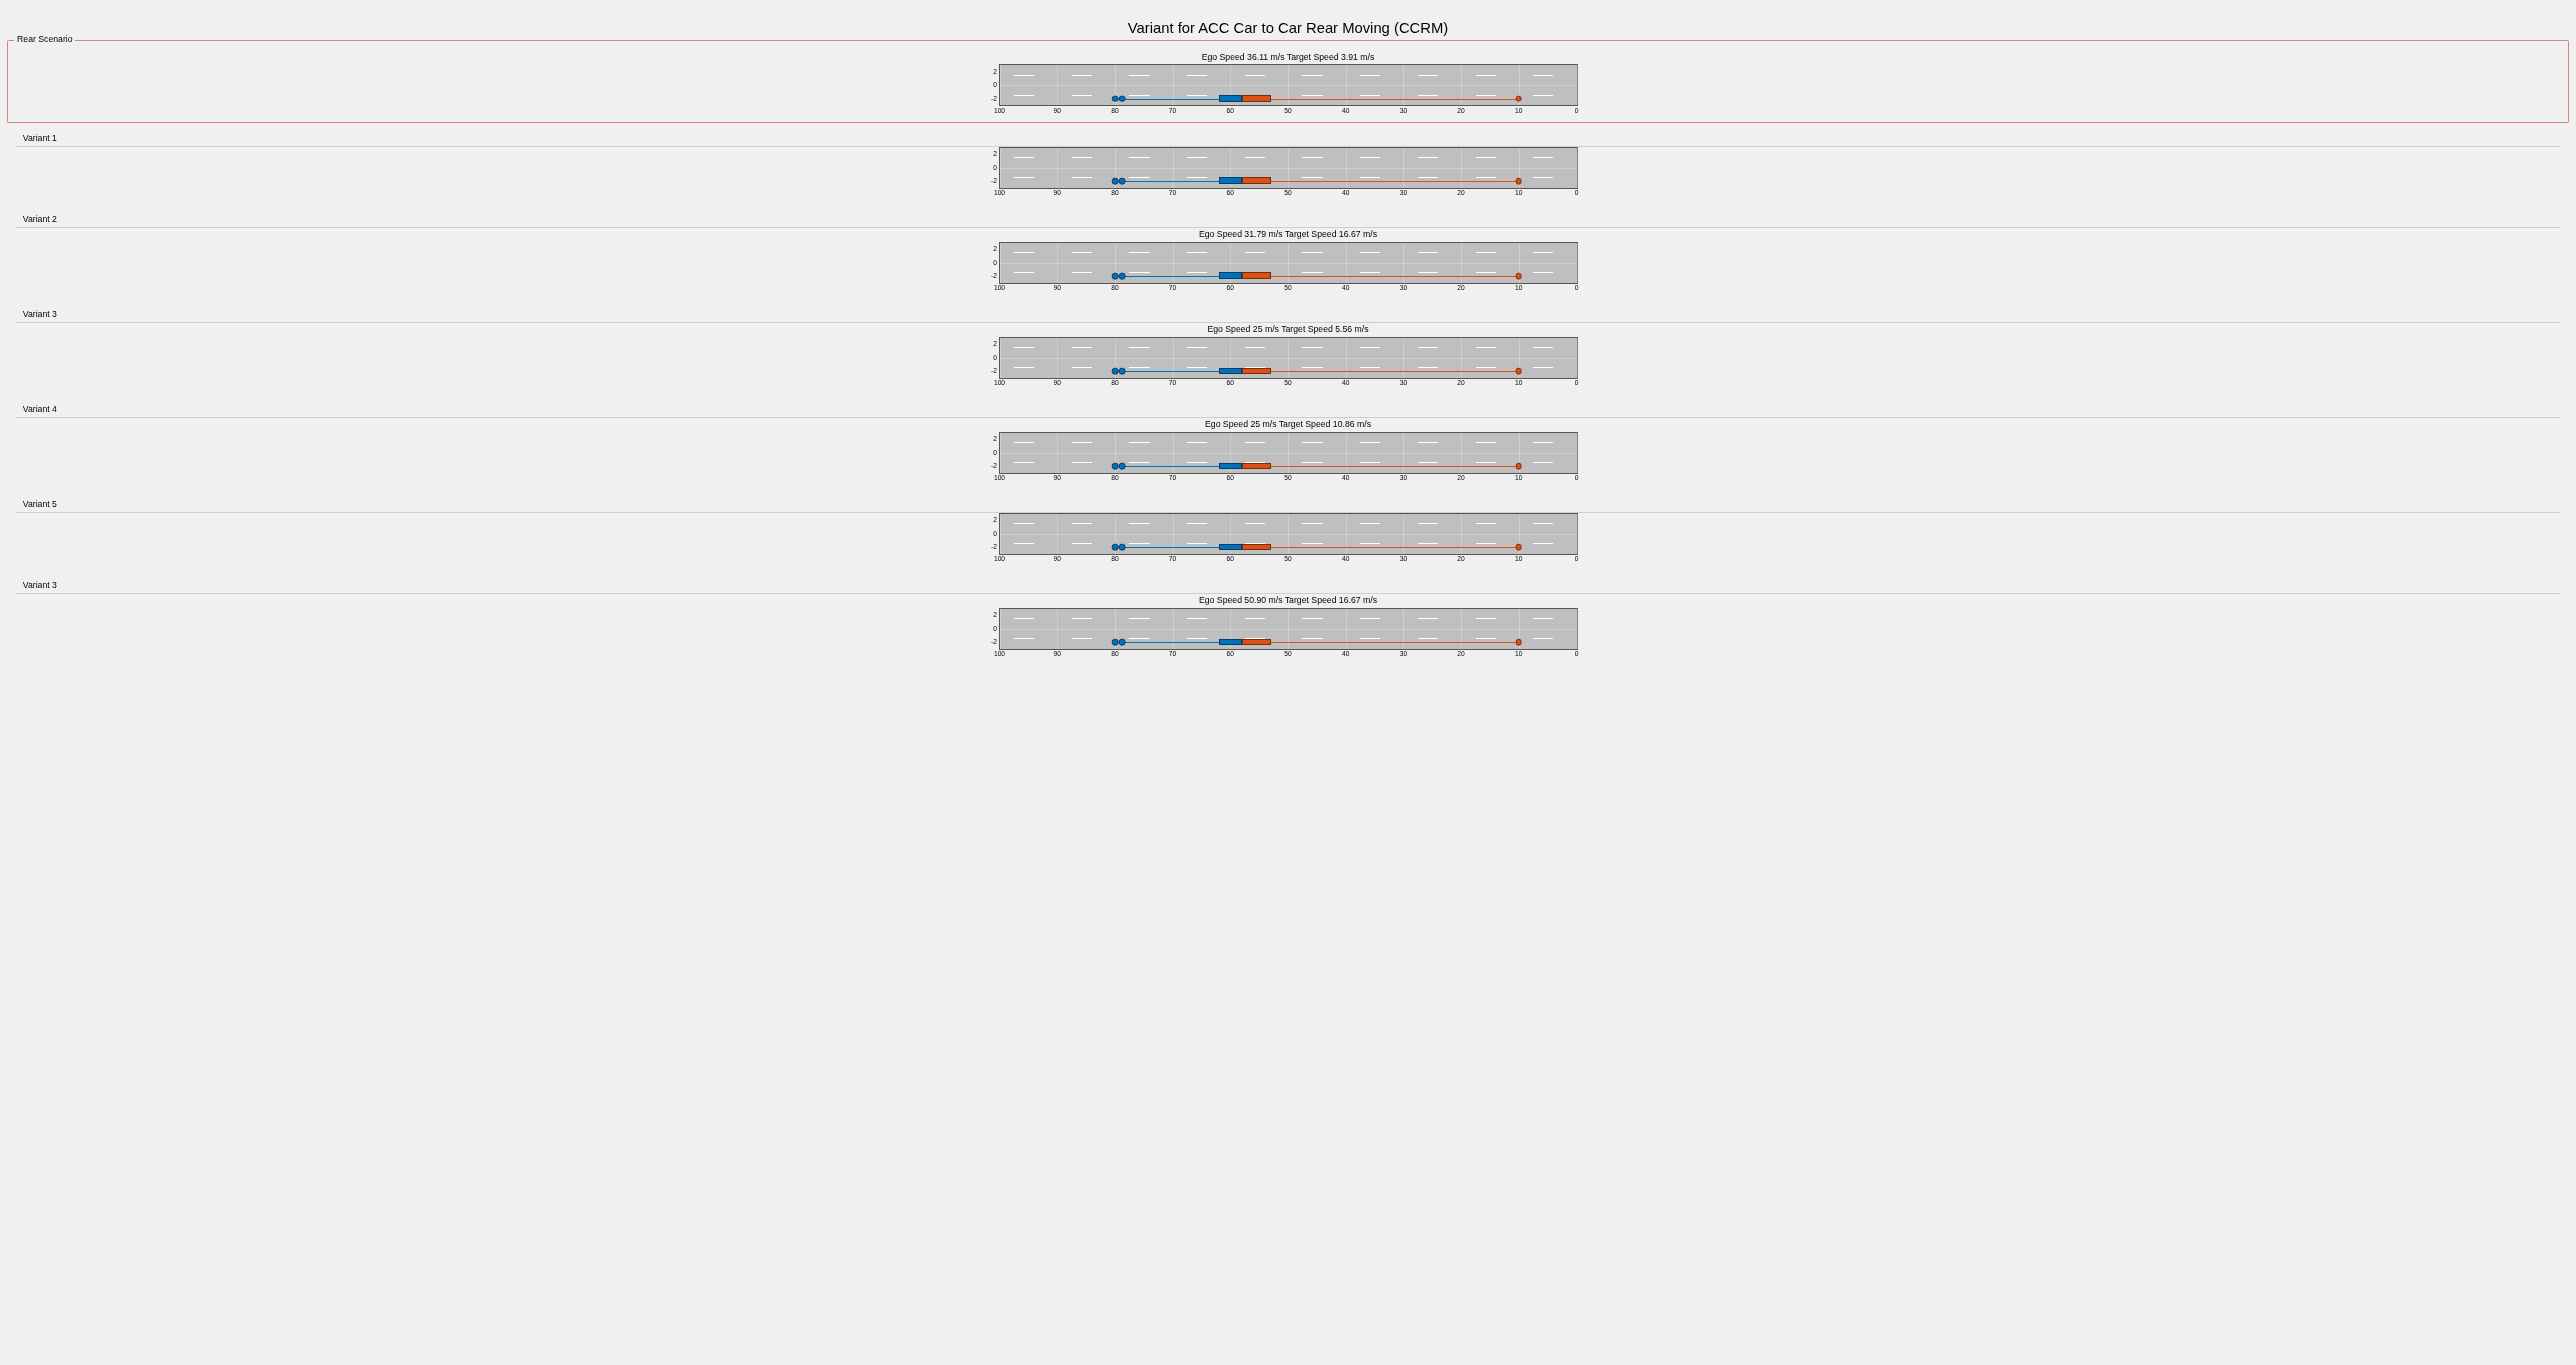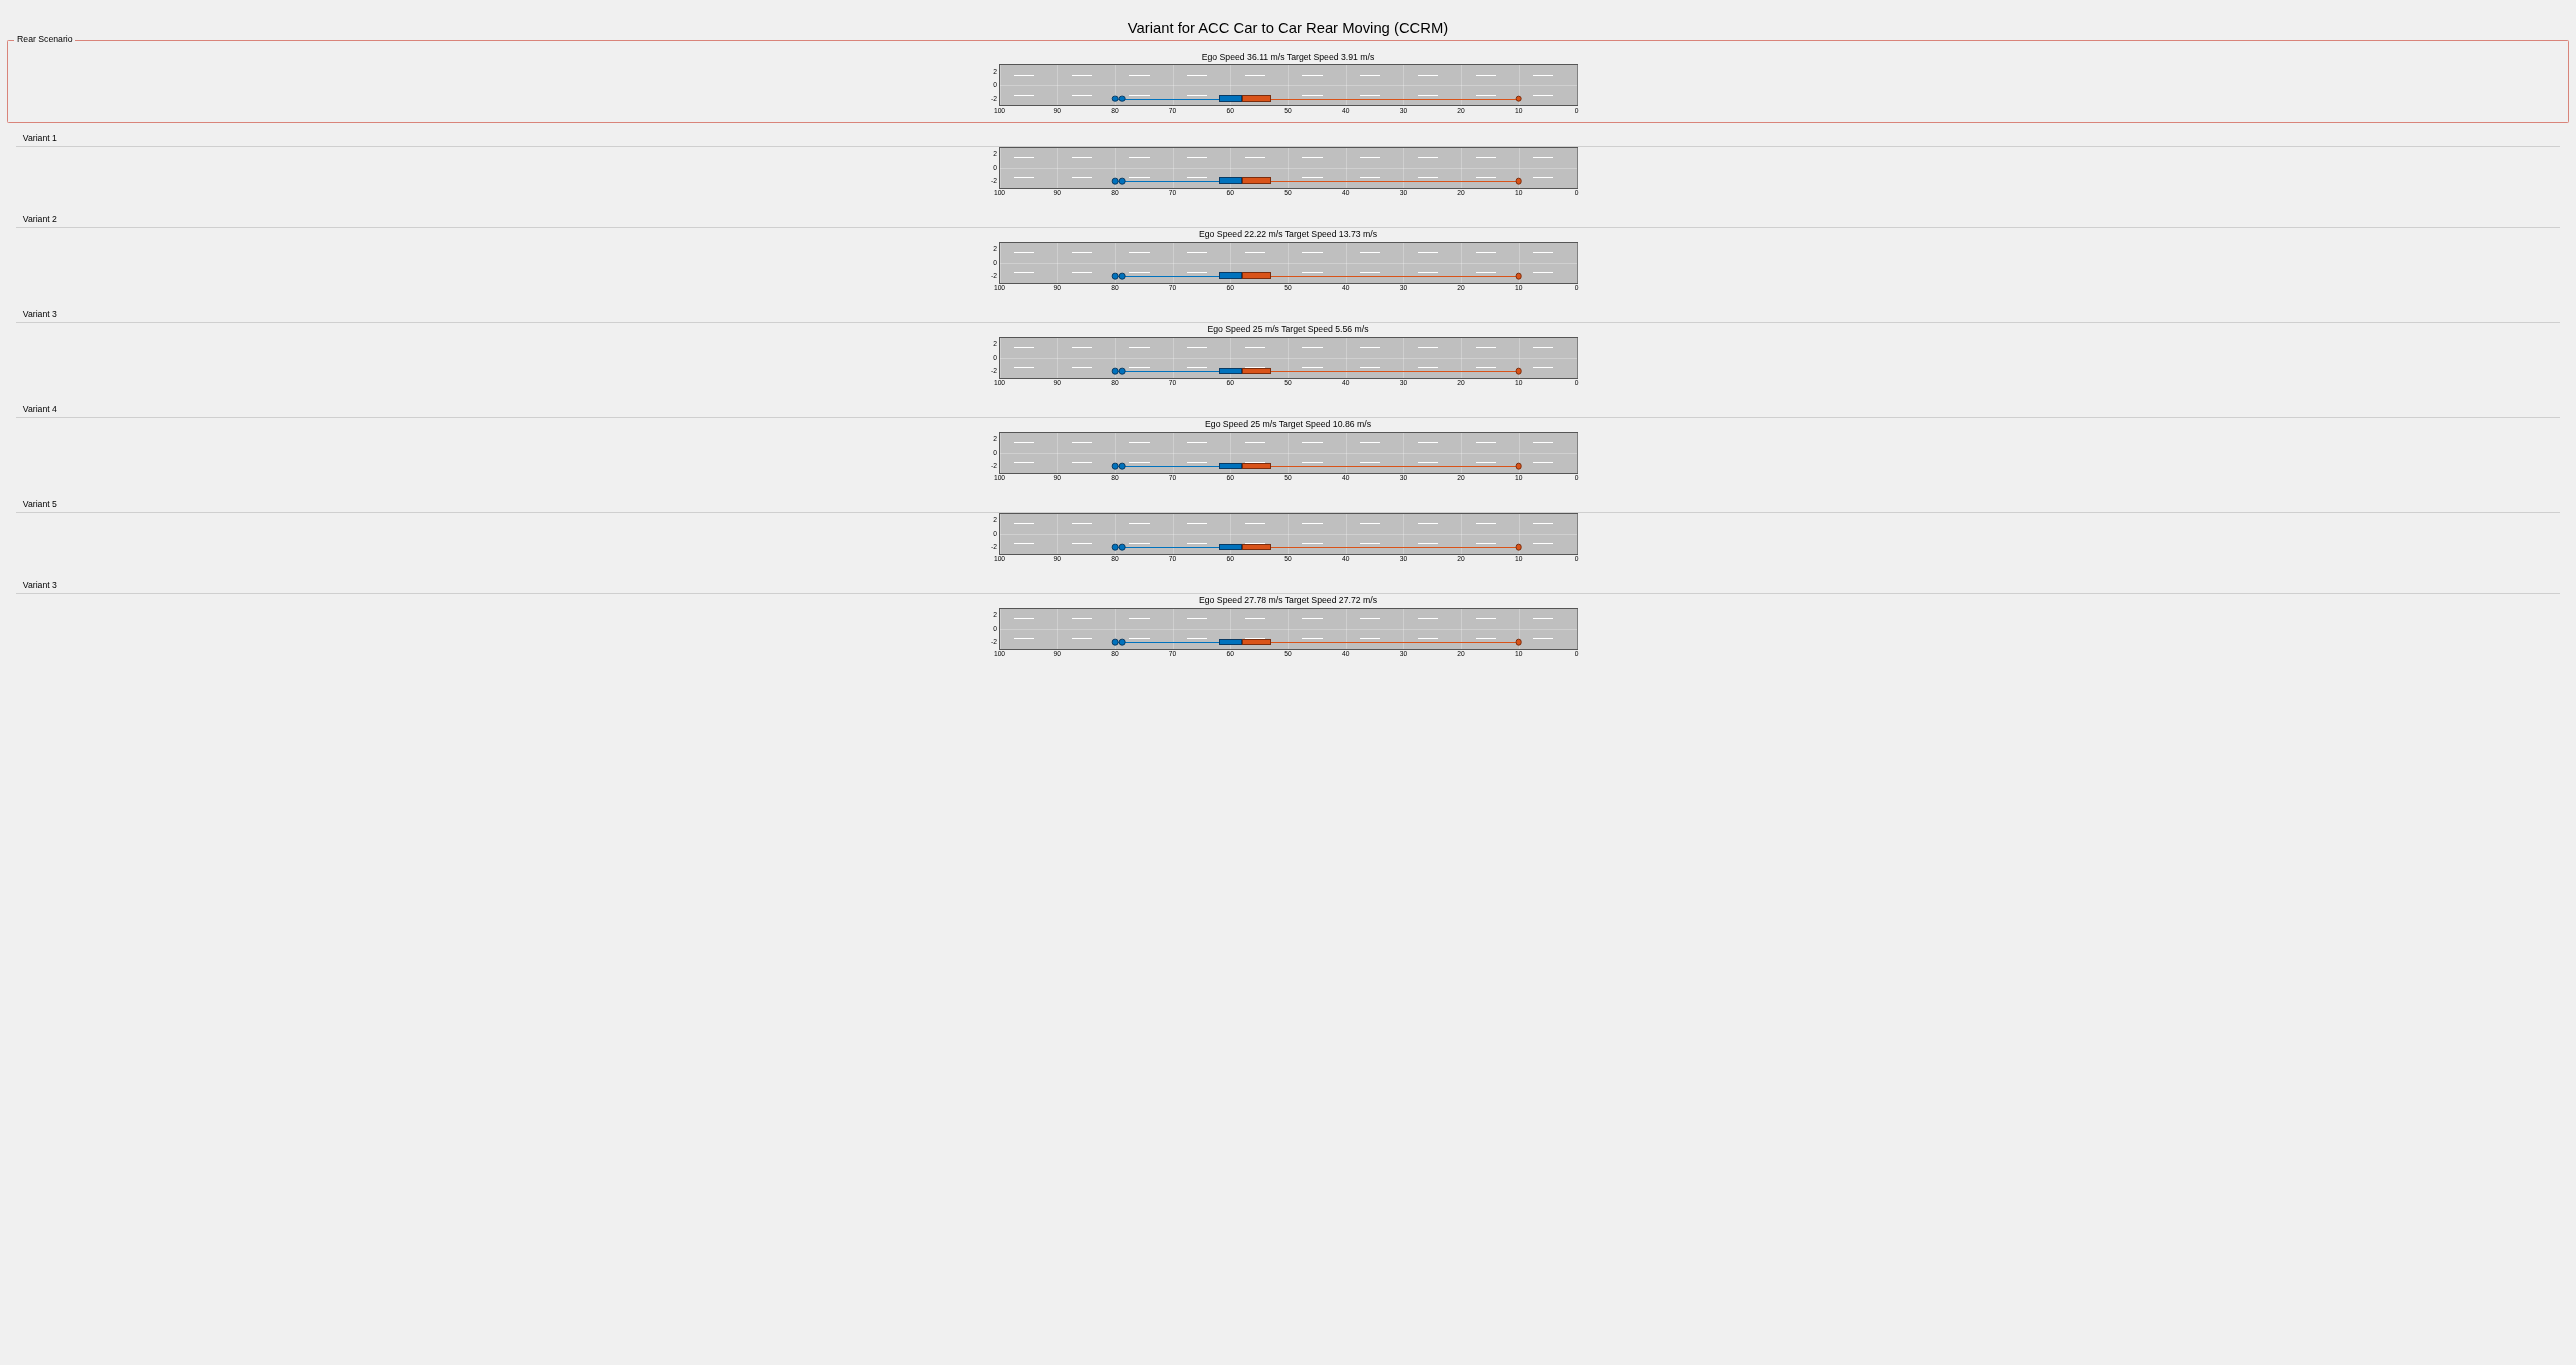--- a/index.html
+++ b/index.html
@@ -160,21 +160,21 @@
             <div class="ego-box" style="left: 38%; width: 4%; top: calc(83.3333% - 3.4px);"></div>
             <div class="tgt-box" style="left: 42%; width: 5%; top: calc(83.3333% - 3.4px);"></div>
             <div class="tgt-line" style="left: 47%; width: 43%; top: 83.3333%;"></div>
             <div class="tgt-dot" style="left: 90%; top: 83.3333%;"></div>
           </div>
         </div>
       </div>
       <div class="panel">
         <div class="panel-title">Variant 2</div>
         <hr class="panel-hr">
-        <div class="sub-title">Ego Speed 22.22 m/s Target Speed 13.73 m/s</div>
+        <div class="sub-title">Ego Speed 31.79 m/s Target Speed 16.67 m/s</div>
         <div class="chart-wrap chart-outer">
           <div class="chart" style="width: 577px;">
             <div class="center-line"></div>
             <div class="vgrid" style="left: 0%;"></div>
             <div class="vgrid" style="left: 10%;"></div>
             <div class="vgrid" style="left: 20%;"></div>
             <div class="vgrid" style="left: 30%;"></div>
             <div class="vgrid" style="left: 40%;"></div>
             <div class="vgrid" style="left: 50%;"></div>
             <div class="vgrid" style="left: 60%;"></div>
@@ -423,21 +423,21 @@
             <div class="ego-box" style="left: 38%; width: 4%; top: calc(83.3333% - 3.4px);"></div>
             <div class="tgt-box" style="left: 42%; width: 5%; top: calc(83.3333% - 3.4px);"></div>
             <div class="tgt-line" style="left: 47%; width: 43%; top: 83.3333%;"></div>
             <div class="tgt-dot" style="left: 90%; top: 83.3333%;"></div>
           </div>
         </div>
       </div>
       <div class="panel">
         <div class="panel-title">Variant 3</div>
         <hr class="panel-hr">
-        <div class="sub-title">Ego Speed 27.78 m/s Target Speed 27.72 m/s</div>
+        <div class="sub-title">Ego Speed 50.90 m/s Target Speed 16.67 m/s</div>
         <div class="chart-wrap chart-outer">
           <div class="chart" style="width: 577px;">
             <div class="center-line"></div>
             <div class="vgrid" style="left: 0%;"></div>
             <div class="vgrid" style="left: 10%;"></div>
             <div class="vgrid" style="left: 20%;"></div>
             <div class="vgrid" style="left: 30%;"></div>
             <div class="vgrid" style="left: 40%;"></div>
             <div class="vgrid" style="left: 50%;"></div>
             <div class="vgrid" style="left: 60%;"></div>

